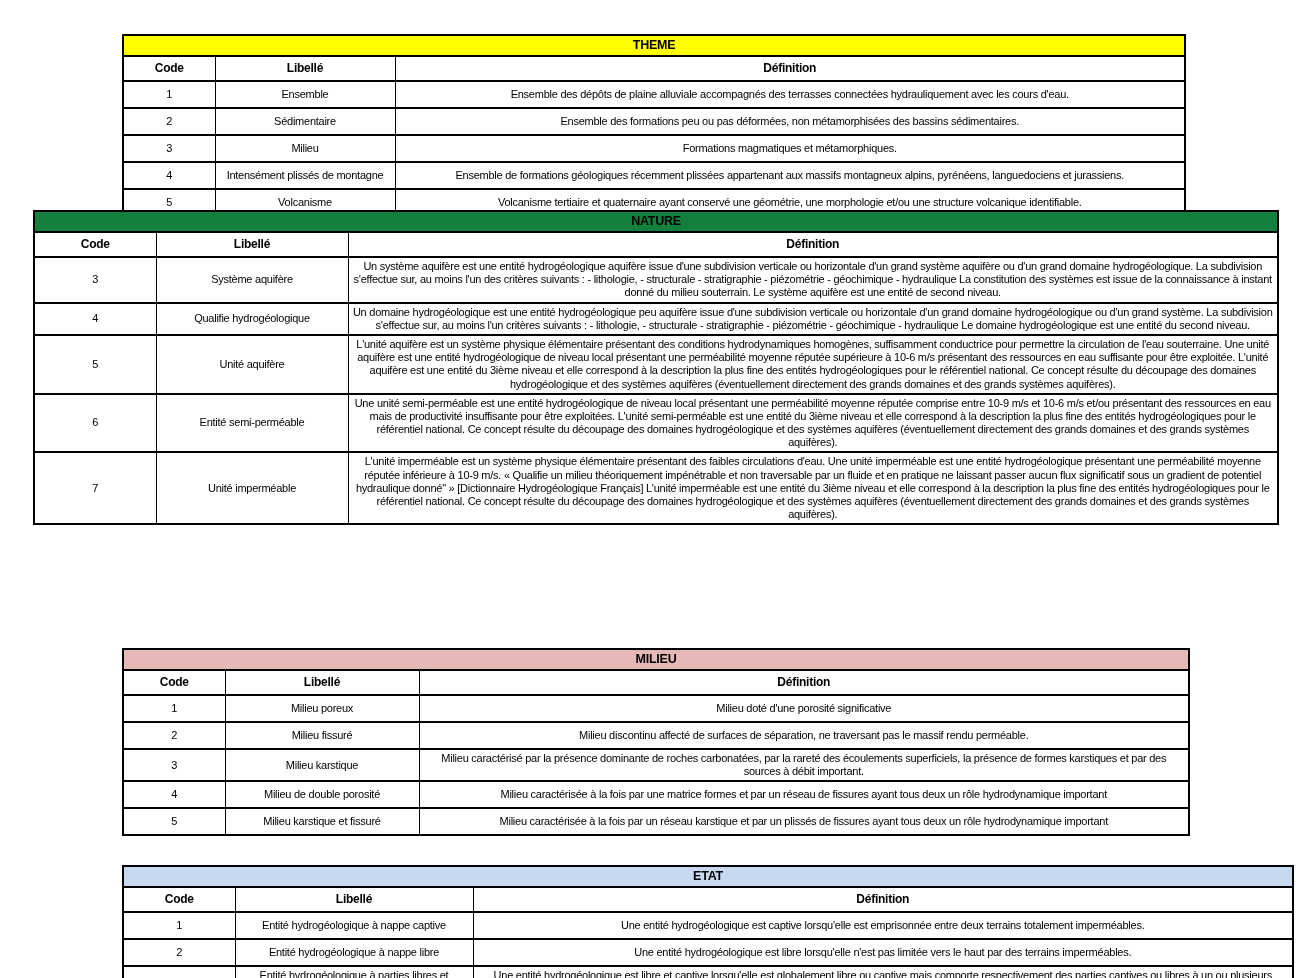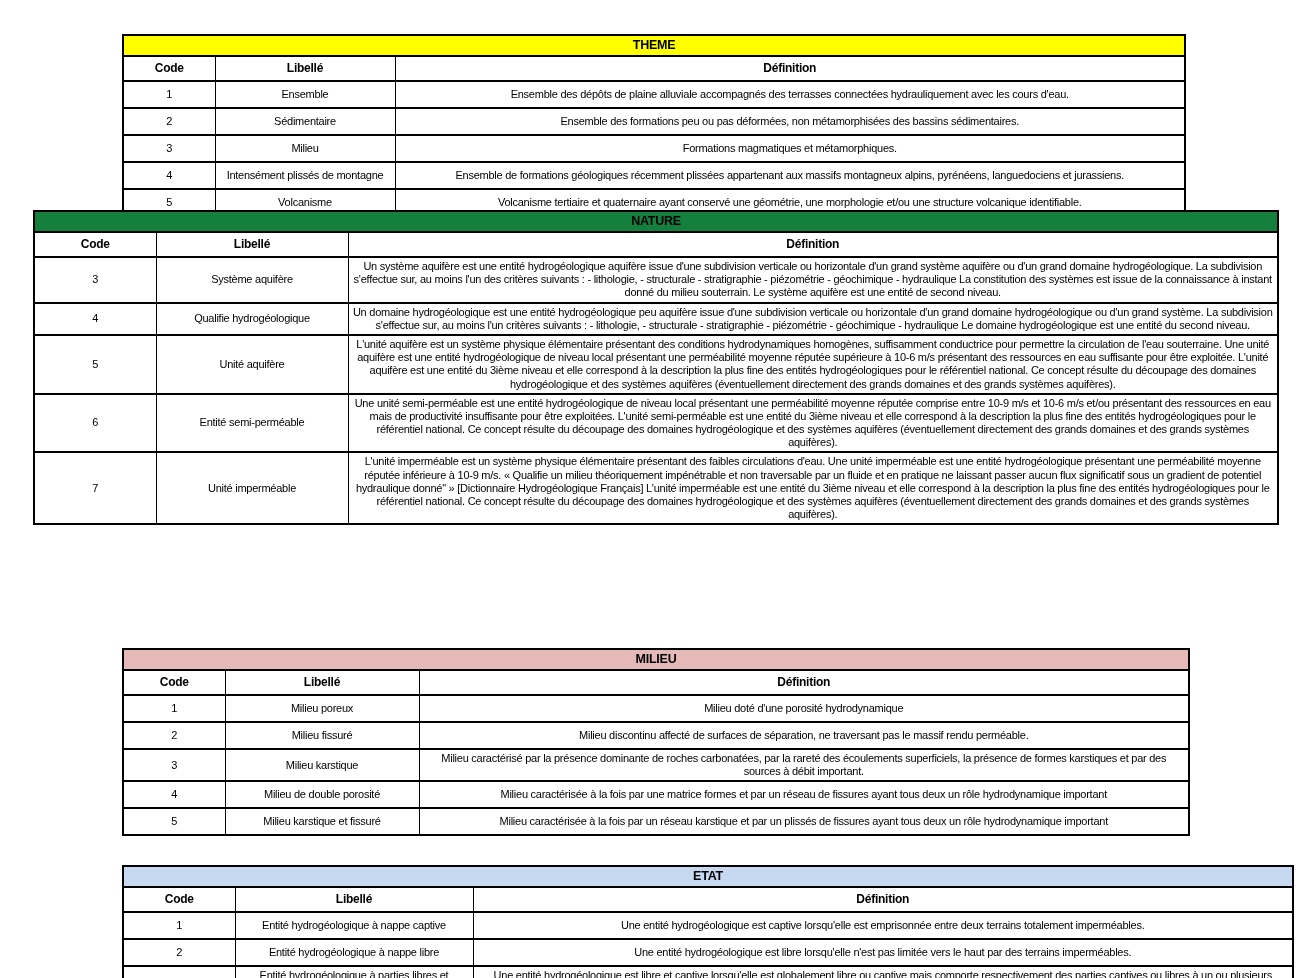--- a/index.html
+++ b/index.html
@@ -140,21 +140,21 @@
             <td colspan="3" style="background: rgb(229, 185, 183);">MILIEU</td>
           </tr>
           <tr class="head-row">
             <td>Code</td>
             <td>Libellé</td>
             <td>Définition</td>
           </tr>
           <tr>
             <td>1</td>
             <td>Milieu poreux</td>
-            <td>Milieu doté d'une porosité hydrodynamique</td>
+            <td>Milieu doté d'une porosité significative</td>
           </tr>
           <tr>
             <td>2</td>
             <td>Milieu fissuré</td>
             <td>Milieu discontinu affecté de surfaces de séparation, ne traversant pas le massif rendu perméable.</td>
           </tr>
           <tr>
             <td>3</td>
             <td>Milieu karstique</td>
             <td>Milieu caractérisé par la présence dominante de roches carbonatées, par la rareté des écoulements superficiels, la présence de formes karstiques et par des sources à débit important.</td>

